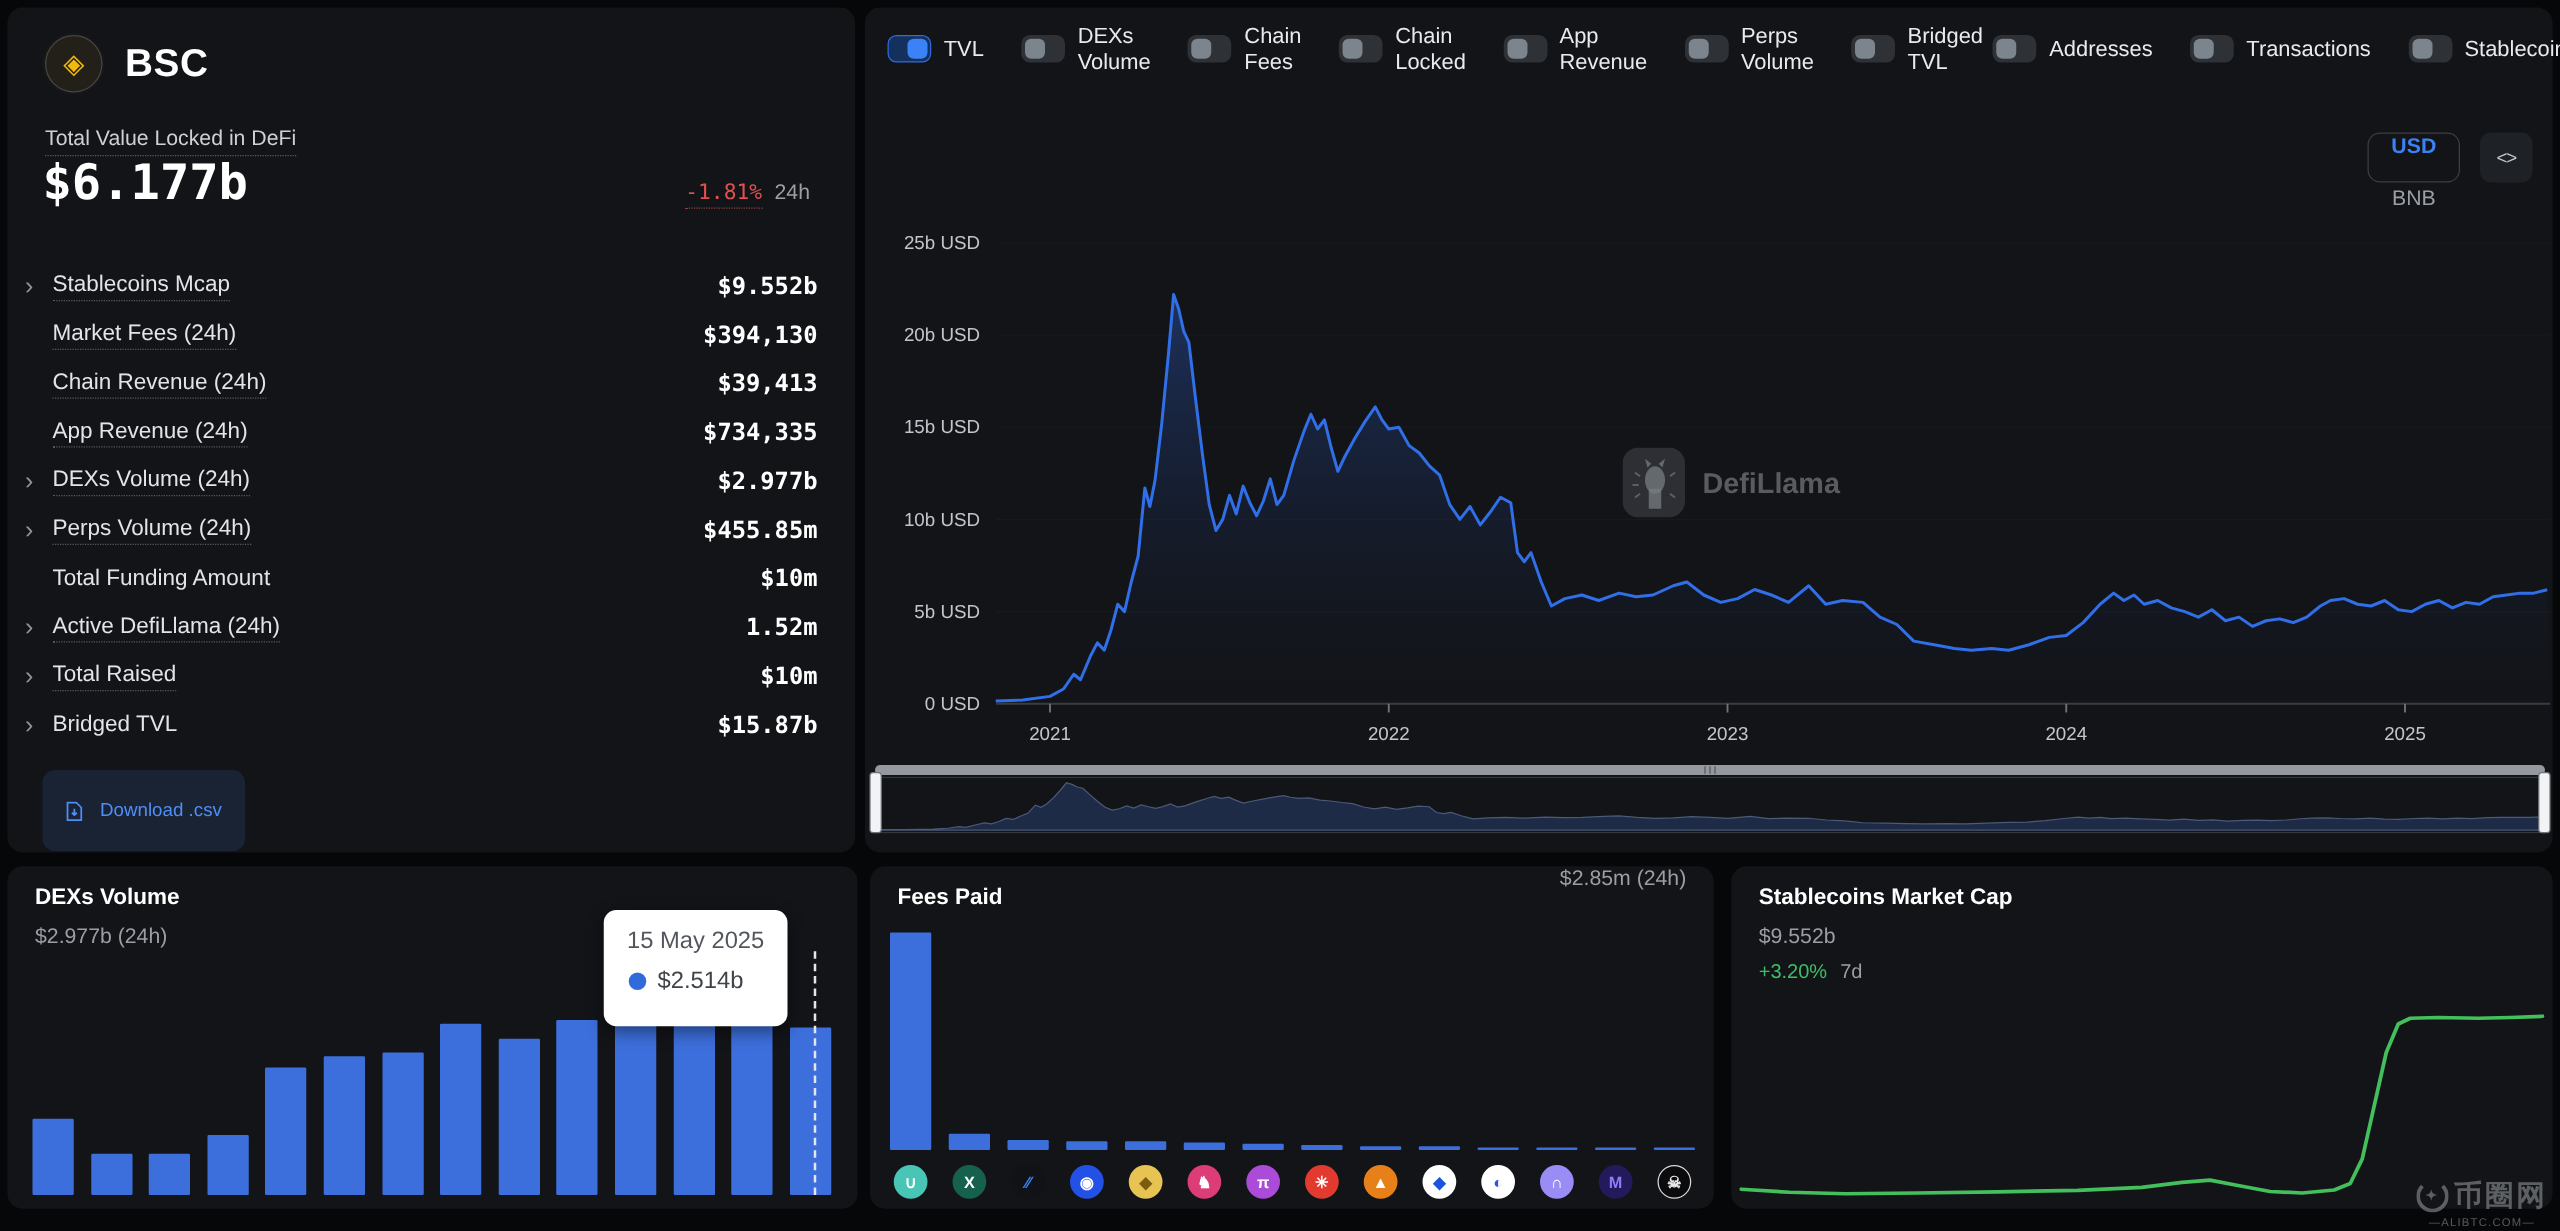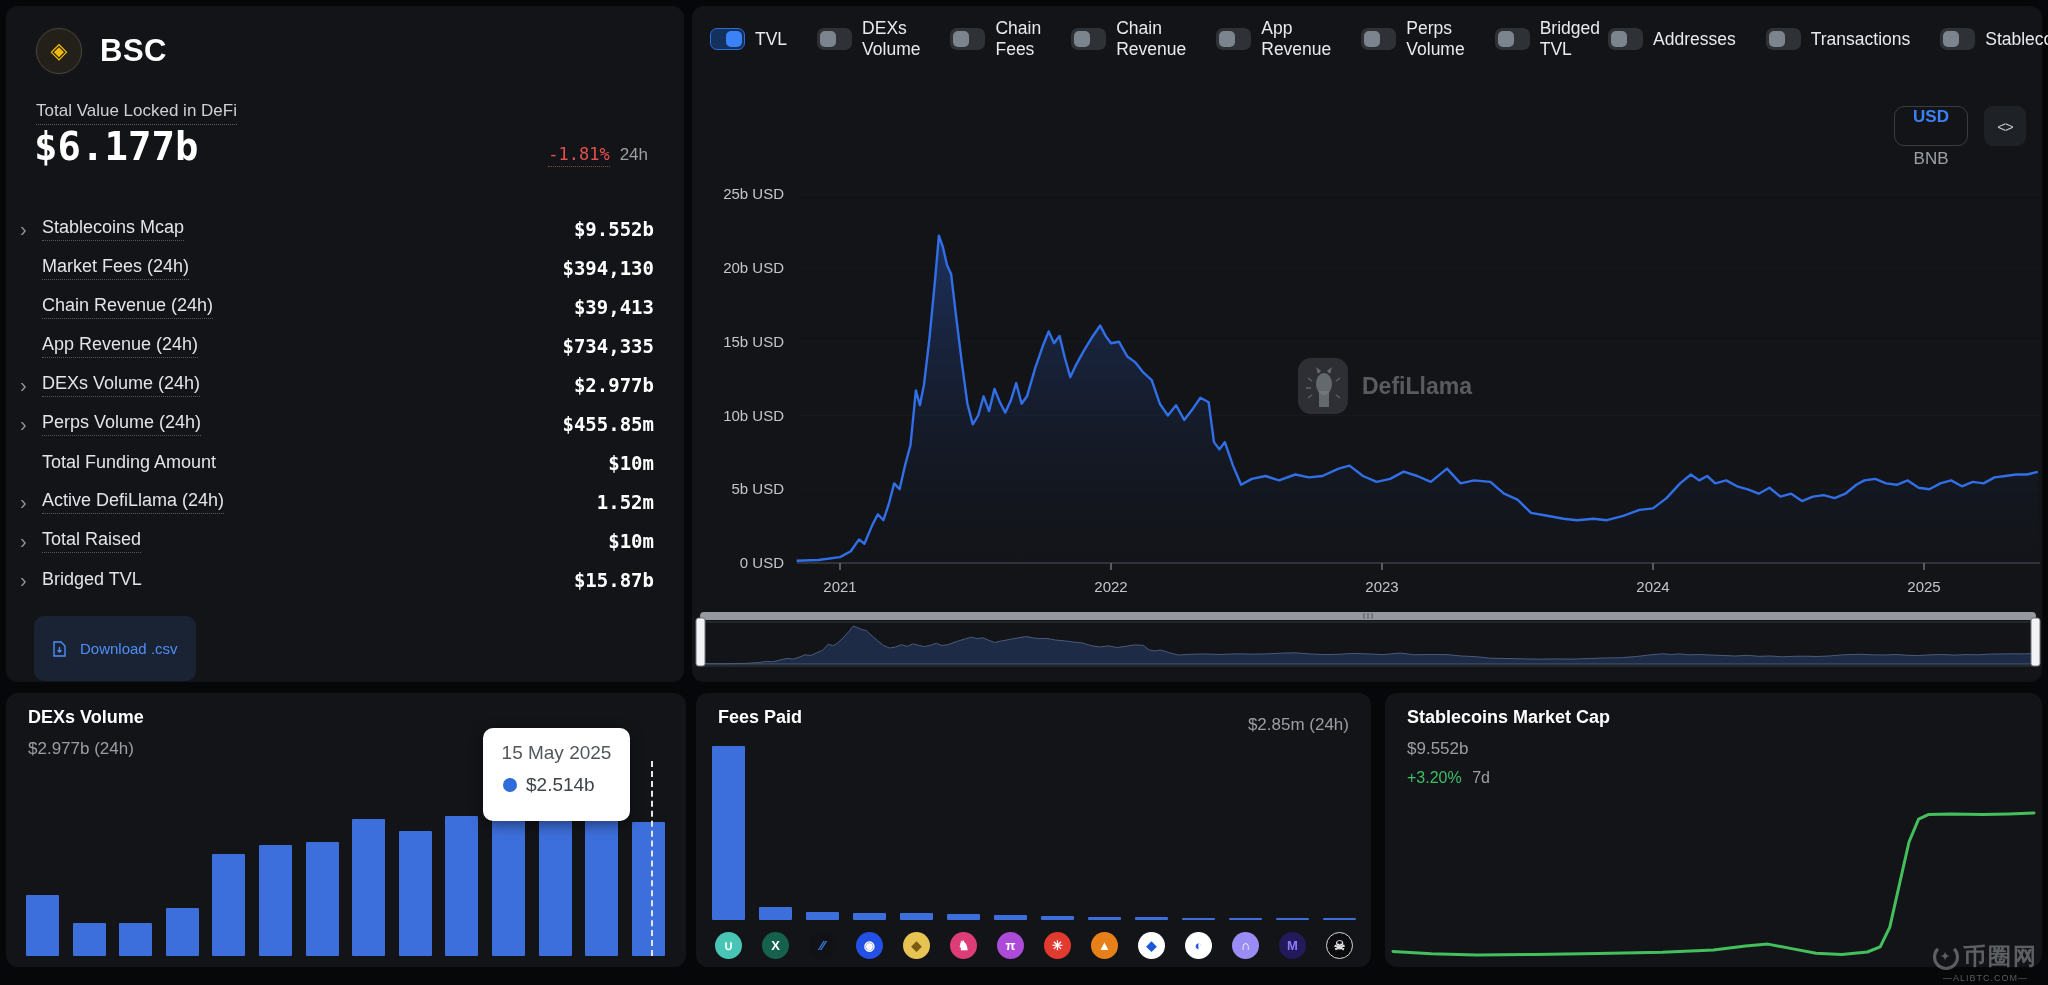--- a/index.html
+++ b/index.html
@@ -51,21 +51,21 @@
   #main-chart-svg { position:absolute; inset:0; }
   .llama-wm { position:absolute; left:606px; top:352px; display:flex; align-items:center; gap:14px; opacity:.75; z-index:2; pointer-events:none; }
   .llama-wm .wm-text { font-size:23px; font-weight:bold; color:#6f7377; }
 
   
   #dexs-card  { left:6px;    top:693px; width:680px; height:274px; }
   #fees-card  { left:696px;  top:693px; width:675px; height:274px; }
   #stab-card  { left:1385px; top:693px; width:657px; height:274px; }
   .bc-title { position:absolute; left:22px; top:14px; font-size:18px; font-weight:bold; color:#fff; }
   .bc-sub { position:absolute; left:22px; top:46px; font-size:17px; color:#9b9ea5; }
-  .bc-sub-r { position:absolute; right:22px; top:22px; font-size:17px; color:#9b9ea5; }
+  .bc-sub-r { position:absolute; right:22px; top:0; font-size:17px; color:#9b9ea5; }
   .bc-chg { position:absolute; left:22px; top:76px; font-size:16px; }
   .bc-chg .g { color:#3dbf67; }
   .bc-chg .p { color:#9b9ea5; margin-left:6px; }
   .bar { position:absolute; width:33px; background:#3d6fdc; border-radius:1px; }
   .tooltip { position:absolute; left:477px; top:35px; width:147px; height:93px; background:#fff; border-radius:10px;
              box-shadow:0 4px 14px rgba(0,0,0,.45); z-index:5; padding:14px 0 0 0; text-align:center; }
   .tt-date { font-size:19px; color:#53575d; }
   .tt-val { display:flex; align-items:center; gap:9px; margin:10px 0 0 20px; font-size:19px; color:#3f4449; }
   .tt-dot { width:14px; height:14px; border-radius:50%; background:#2f6bdb; }
   .dash-line { position:absolute; left:645px; top:68px; height:195px; border-left:2px dashed #e4e6ea; z-index:4; }
@@ -175,21 +175,21 @@
           <div class="toggle-item">
             <span class="switch">
               <span class="knob"></span>
             </span>
             <span class="lbl">Chain Fees</span>
           </div>
           <div class="toggle-item">
             <span class="switch">
               <span class="knob"></span>
             </span>
-            <span class="lbl">Chain Revenue</span>
+            <span class="lbl">Chain Locked</span>
           </div>
           <div class="toggle-item">
             <span class="switch">
               <span class="knob"></span>
             </span>
             <span class="lbl">App Revenue</span>
           </div>
           <div class="toggle-item">
             <span class="switch">
               <span class="knob"></span>

